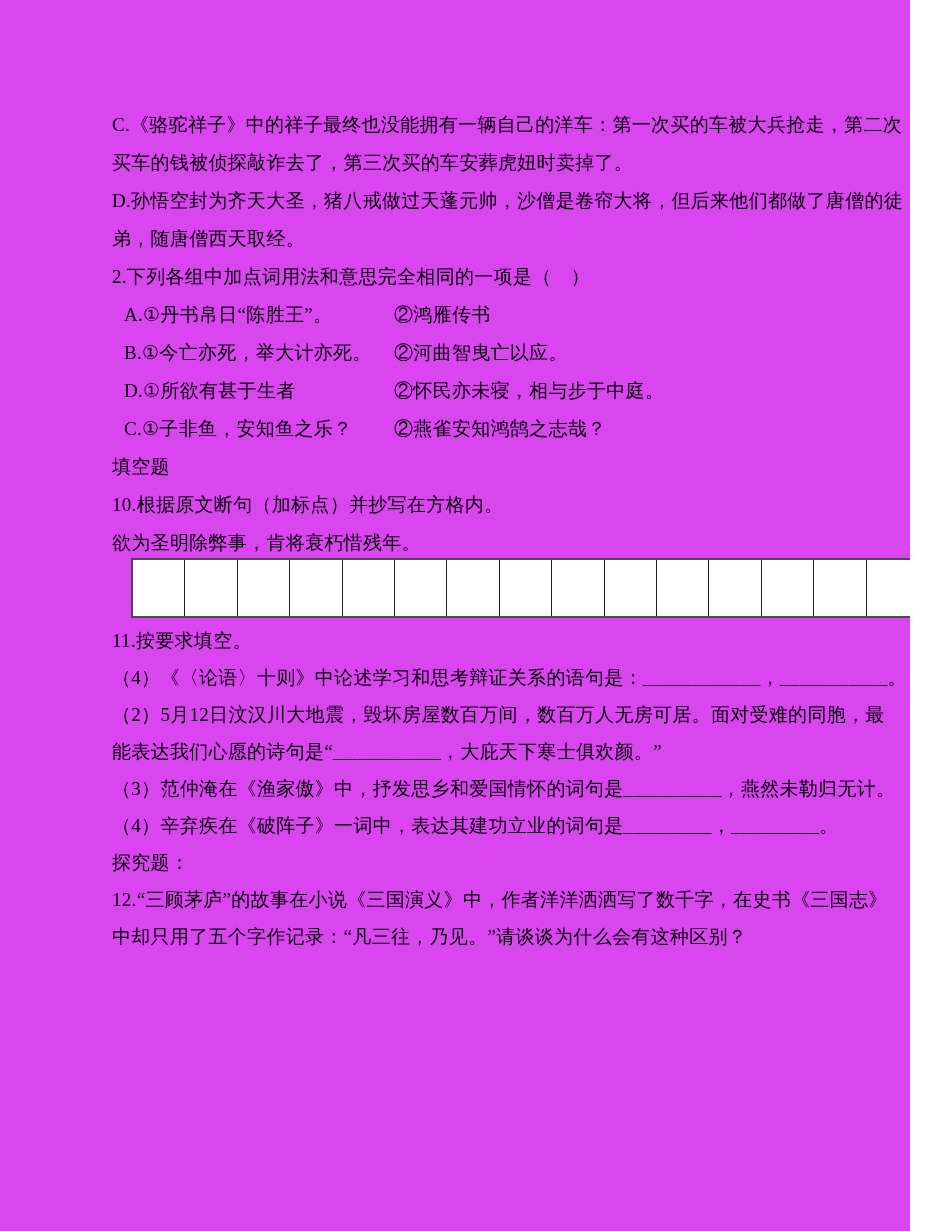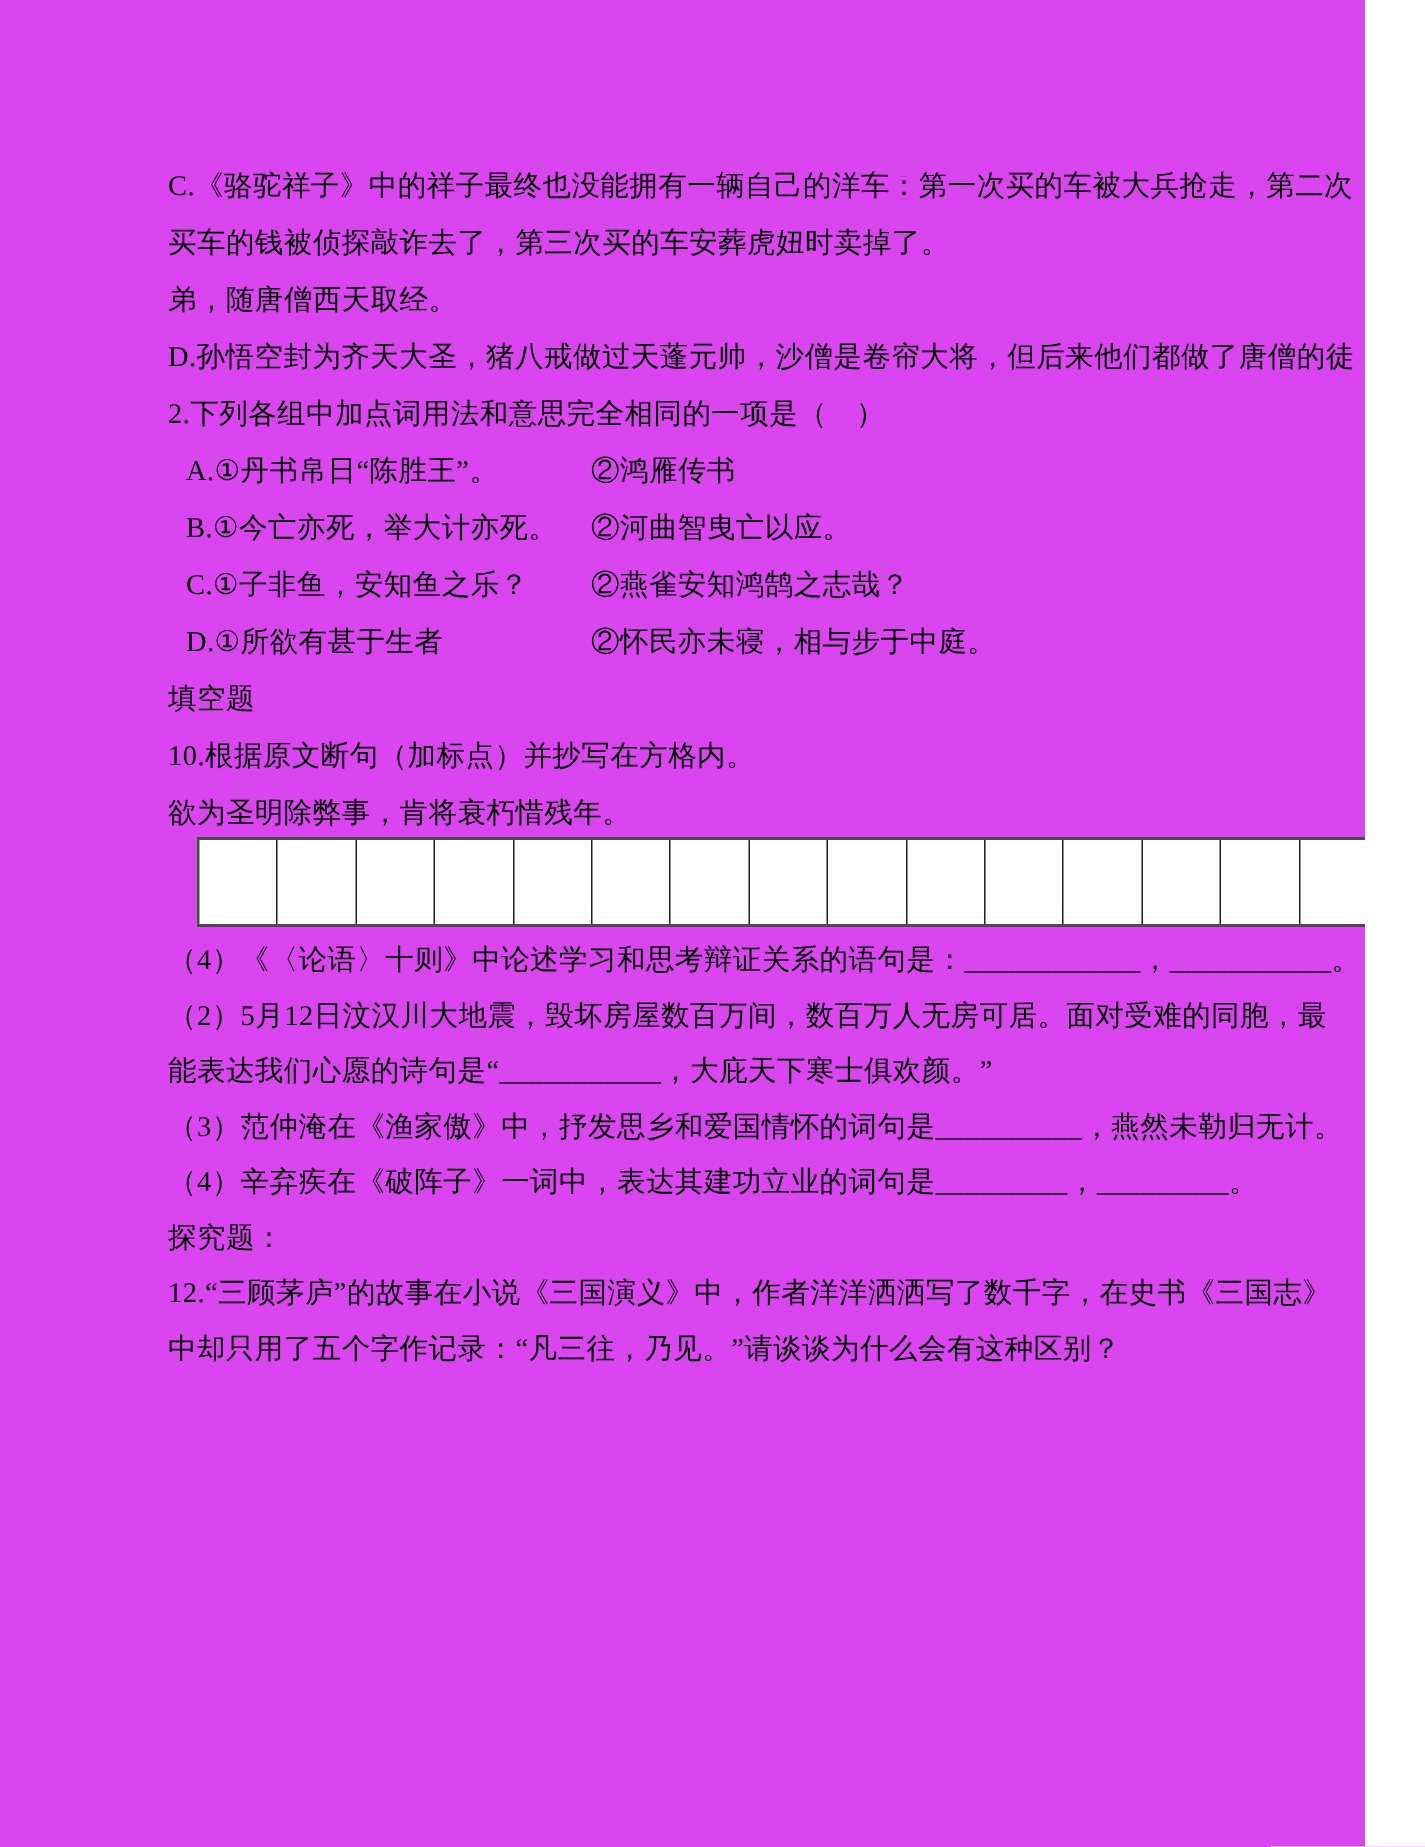--- a/index.html
+++ b/index.html
@@ -62,27 +62,27 @@
   }
 </style>
 </head>
 <body>
 
 <div class="page">
 
   <div class="doc-block block-1">
     <div class="line">C.《骆驼祥子》中的祥子最终也没能拥有一辆自己的洋车：第一次买的车被大兵抢走，第二次</div>
     <div class="line">买车的钱被侦探敲诈去了，第三次买的车安葬虎妞时卖掉了。</div>
+    <div class="line">D.孙悟空封为齐天大圣，猪八戒做过天蓬元帅，沙僧是卷帘大将，但后来他们都做了唐僧的徒</div>
     <div class="line">弟，随唐僧西天取经。</div>
-    <div class="line">D.孙悟空封为齐天大圣，猪八戒做过天蓬元帅，沙僧是卷帘大将，但后来他们都做了唐僧的徒</div>
     <div class="line">2.下列各组中加点词用法和意思完全相同的一项是（　）</div>
     <div class="line"><span class="opt-left">A.①丹书帛日“陈胜王”。</span><span class="opt-right">②鸿雁传书</span></div>
     <div class="line"><span class="opt-left">B.①今亡亦死，举大计亦死。</span><span class="opt-right">②河曲智曳亡以应。</span></div>
+    <div class="line"><span class="opt-left">D.①所欲有甚于生者</span><span class="opt-right">②怀民亦未寝，相与步于中庭。</span></div>
     <div class="line"><span class="opt-left">C.①子非鱼，安知鱼之乐？</span><span class="opt-right">②燕雀安知鸿鹄之志哉？</span></div>
-    <div class="line"><span class="opt-left">D.①所欲有甚于生者</span><span class="opt-right">②怀民亦未寝，相与步于中庭。</span></div>
     <div class="line">填空题</div>
     <div class="line">10.根据原文断句（加标点）并抄写在方格内。</div>
     <div class="line">欲为圣明除弊事，肯将衰朽惜残年。</div>
   </div>
 
   <div class="answer-grid">
       <div class="grid-cell"></div>
       <div class="grid-cell"></div>
       <div class="grid-cell"></div>
       <div class="grid-cell"></div>
@@ -93,20 +93,21 @@
       <div class="grid-cell"></div>
       <div class="grid-cell"></div>
       <div class="grid-cell"></div>
       <div class="grid-cell"></div>
       <div class="grid-cell"></div>
       <div class="grid-cell"></div>
       <div class="grid-cell"></div>
     </div>
 
   <div class="doc-block block-2">
+    <div class="line">11.按要求填空。</div>
     <div class="line">（4）《〈论语〉十则》中论述学习和思考辩证关系的语句是：____________，___________。</div>
     <div class="line">（2）5月12日汶汉川大地震，毁坏房屋数百万间，数百万人无房可居。面对受难的同胞，最</div>
     <div class="line">能表达我们心愿的诗句是“___________，大庇天下寒士俱欢颜。”</div>
     <div class="line">（3）范仲淹在《渔家傲》中，抒发思乡和爱国情怀的词句是__________，燕然未勒归无计。</div>
     <div class="line">（4）辛弃疾在《破阵子》一词中，表达其建功立业的词句是_________，_________。</div>
     <div class="line">探究题：</div>
     <div class="line">12.“三顾茅庐”的故事在小说《三国演义》中，作者洋洋洒洒写了数千字，在史书《三国志》</div>
     <div class="line">中却只用了五个字作记录：“凡三往，乃见。”请谈谈为什么会有这种区别？</div>
   </div>
 

